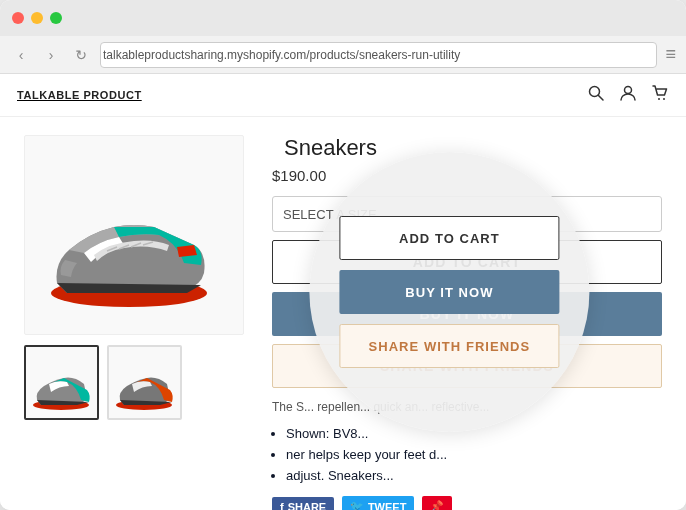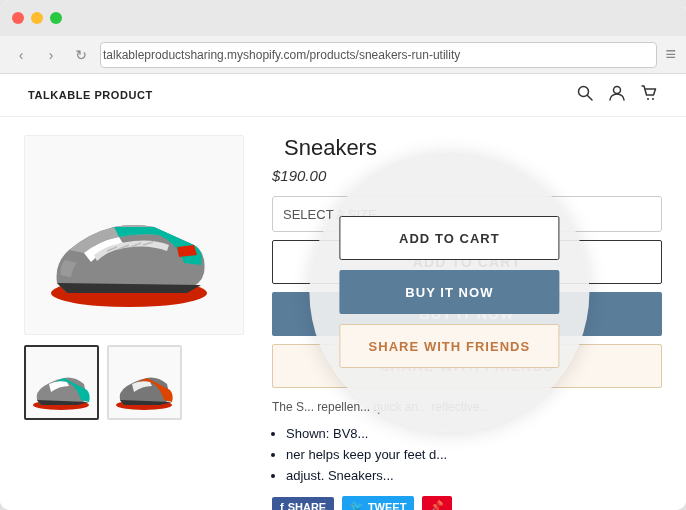--- a/index.html
+++ b/index.html
@@ -89,25 +89,26 @@
     
     .page-content {
       flex: 1;
       background: #fff;
       overflow: hidden;
       position: relative;
     }
 
     
     .store-header {
-      padding: 10px 28px;
+      padding: 10px 17px;
       border-bottom: 1px solid #eee;
       display: flex;
       align-items: center;
       justify-content: space-between;
+      text-decoration: underline;
     }
 
     .store-brand {
       font-size: 11px;
       font-weight: 700;
       letter-spacing: 0.05em;
       color: #222;
       line-height: 1.3;
       text-transform: uppercase;
     }
@@ -196,21 +197,20 @@
       font-weight: 400;
       color: #222;
       margin-bottom: 6px;
       margin-left: 12px;
     }
 
     .product-price {
       font-size: 15px;
       color: #333;
       margin-bottom: 12px;
-      font-style: italic;
     }
 
     .size-selector {
       width: 100%;
       height: 36px;
       border: 1px solid #ccc;
       border-radius: 3px;
       padding: 0 10px;
       font-size: 13px;
       margin-bottom: 8px;

